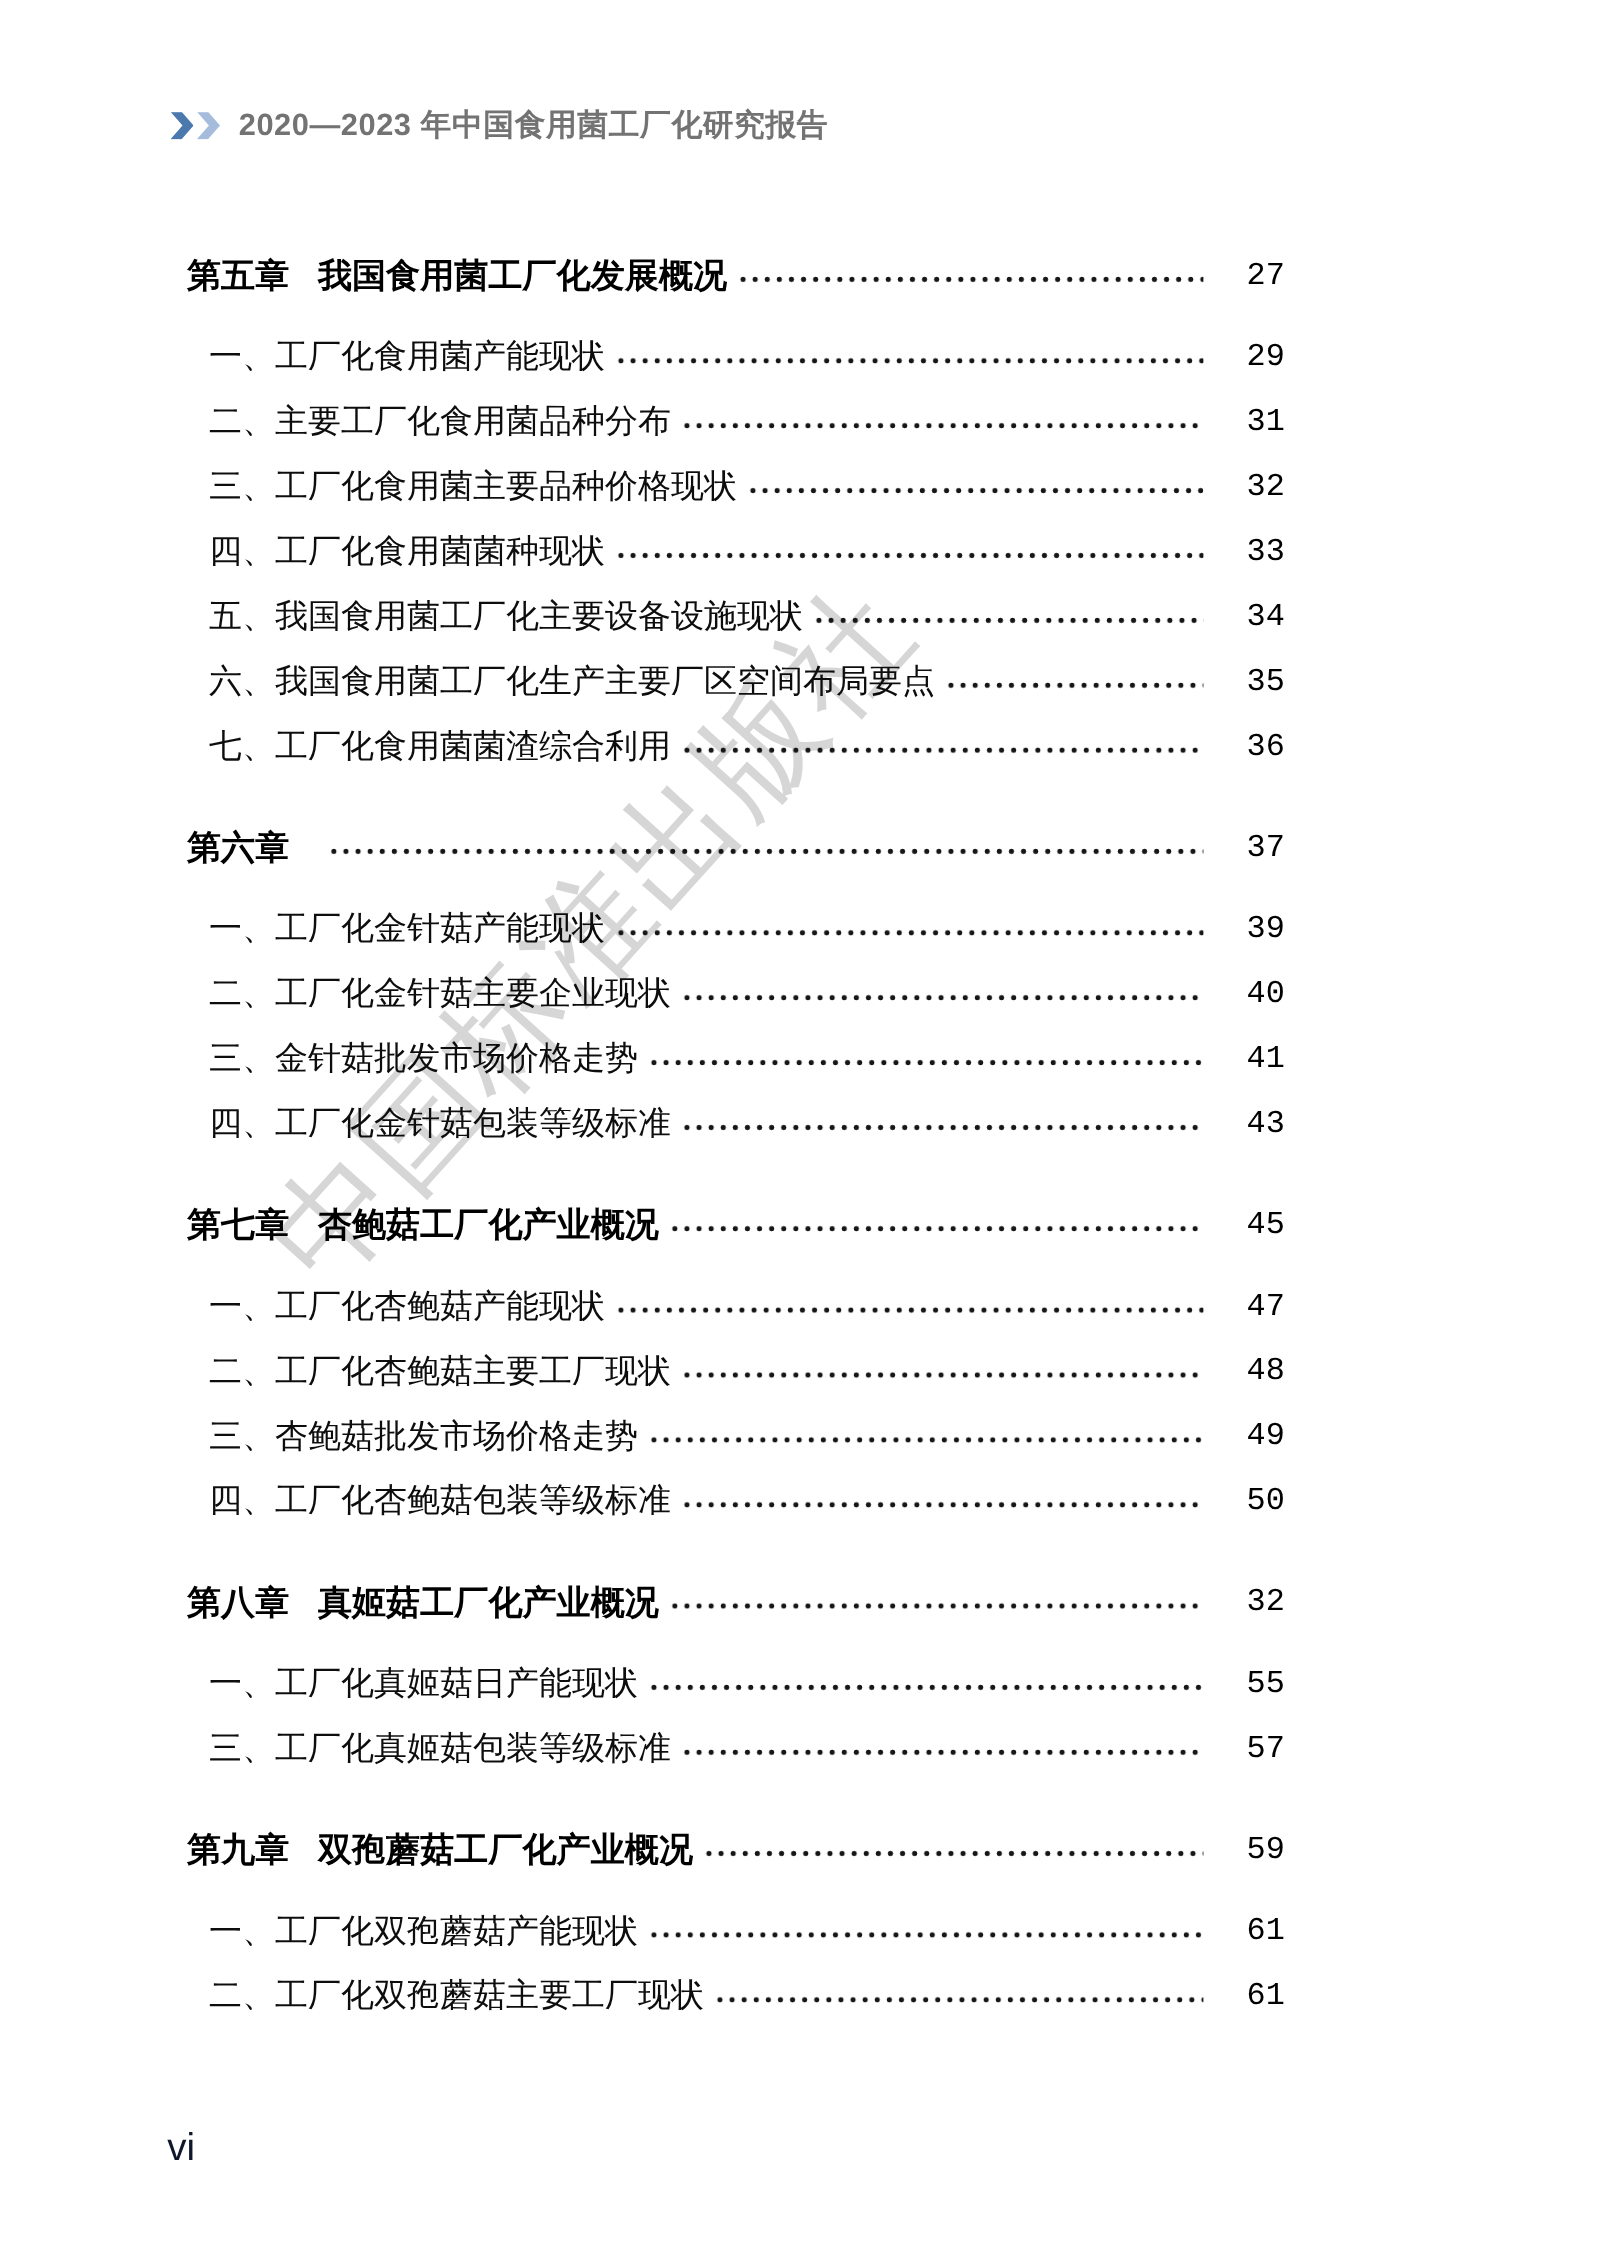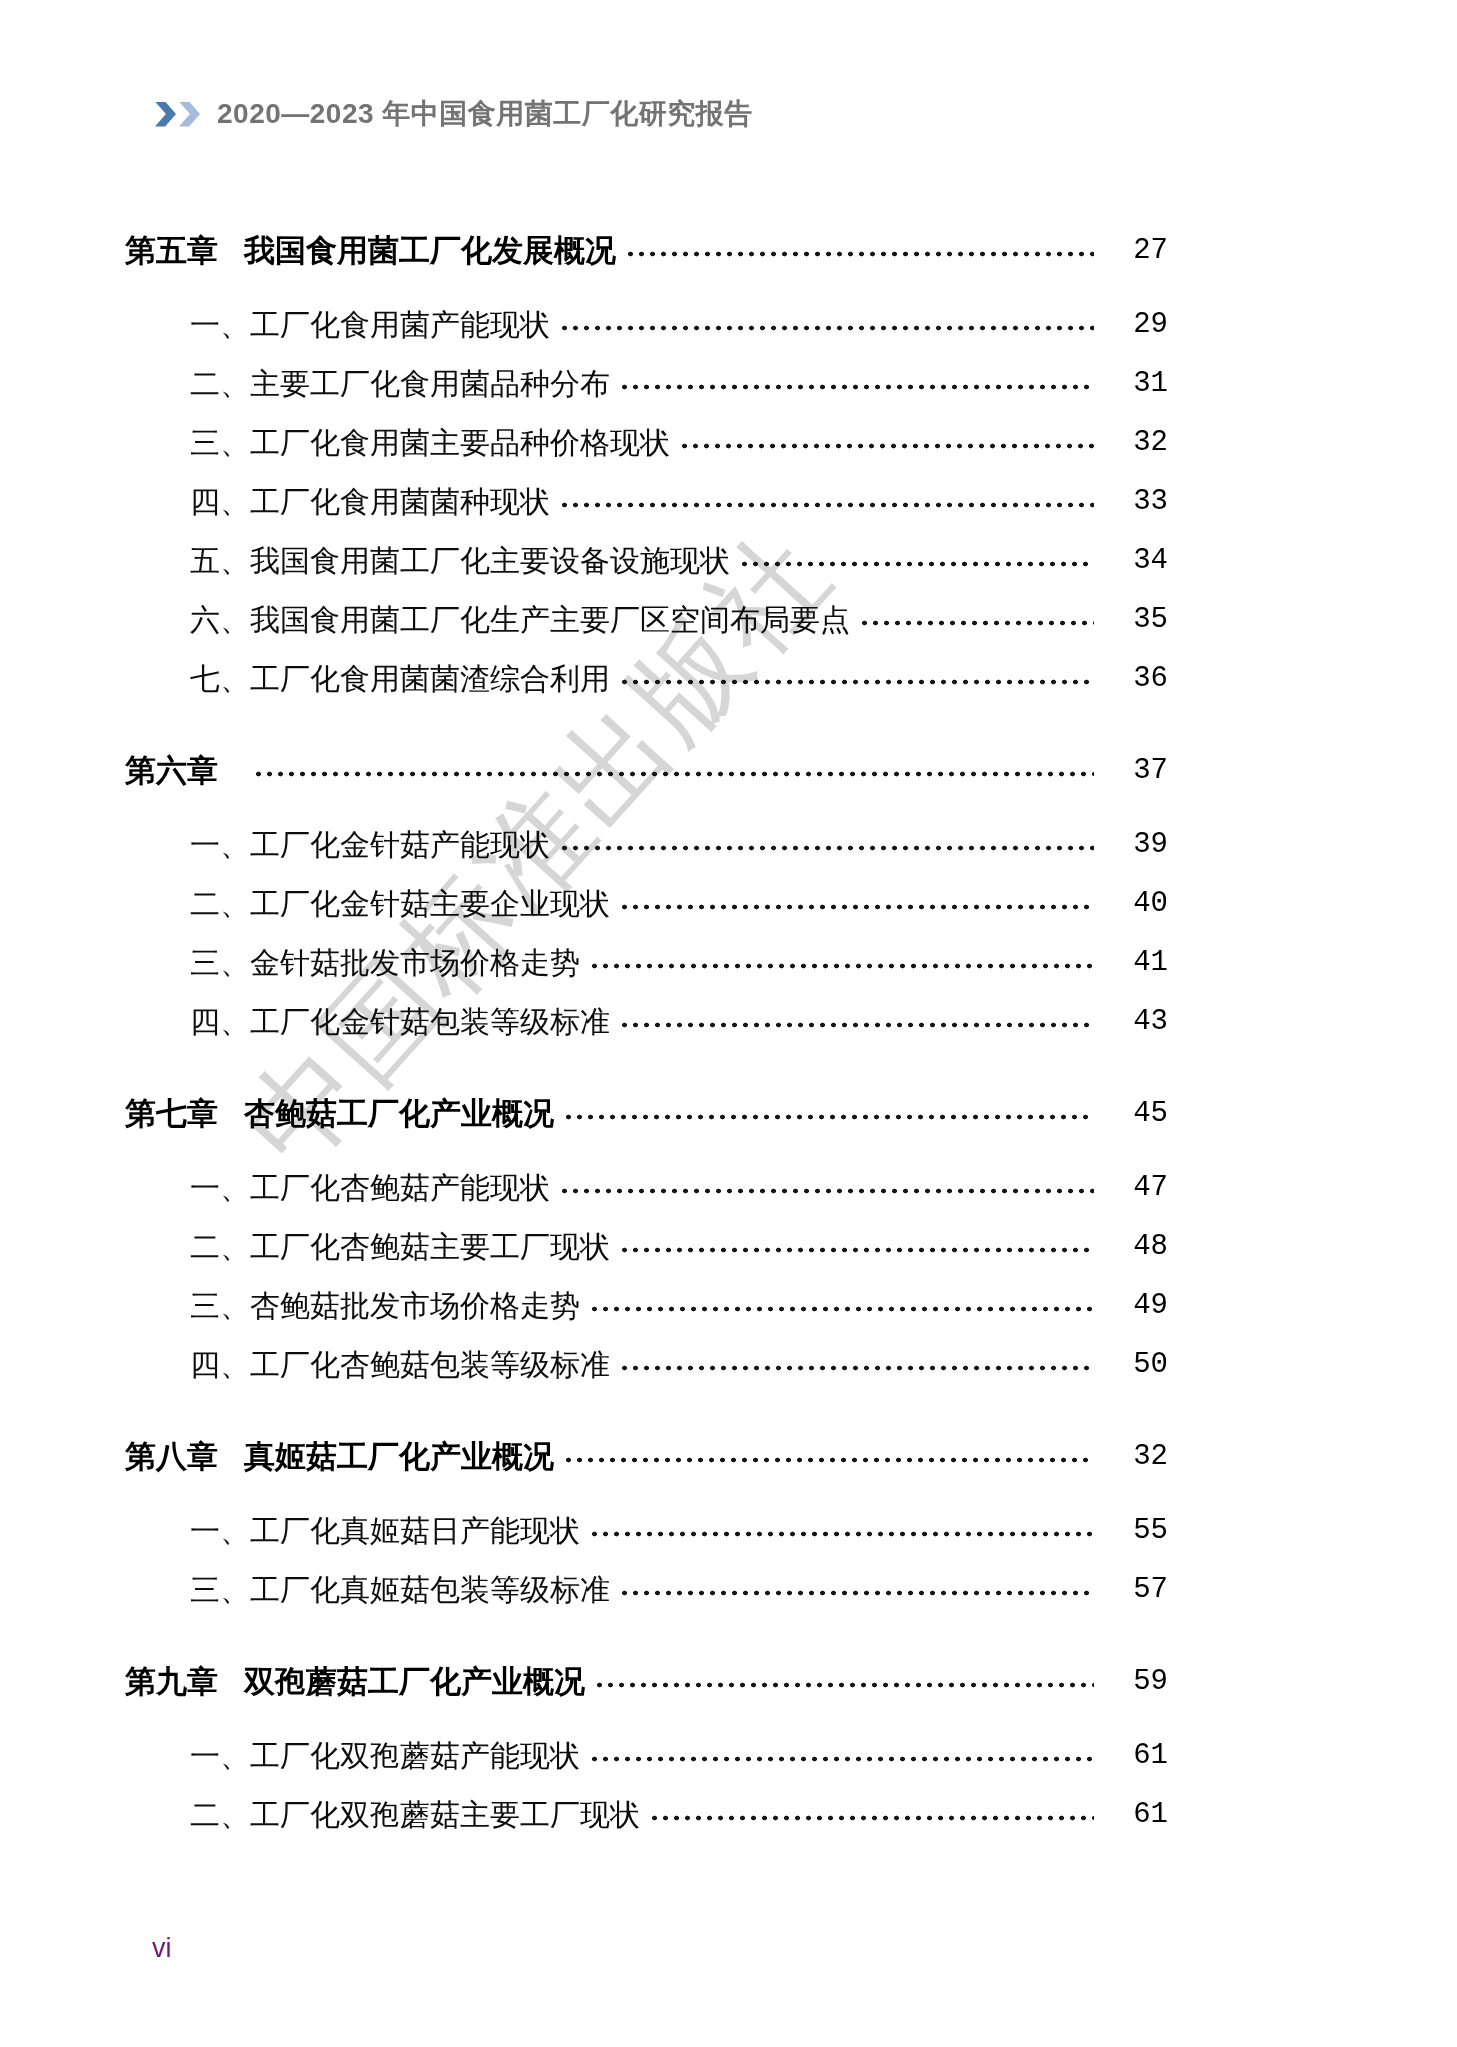--- a/index.html
+++ b/index.html
@@ -69,20 +69,21 @@
     height: 44px;
     line-height: 44px;
     white-space: nowrap;
   }
   .row.chapter {
     margin-top: 48px;
     font-family: "Liberation Sans", sans-serif;
     font-weight: 700;
     font-size: 31px;
     color: #000000;
+    margin-left: 45px;
   }
   .row.entry {
     margin-top: 15px;
     padding-left: 65px;
     font-family: "Liberation Serif", serif;
     font-size: 30px;
     color: #0d0d0d;
   }
   .toc > .row:first-child { margin-top: 0; }
   .row.chapter + .row.entry { margin-top: 30px; }
@@ -111,22 +112,22 @@
     font-size: 29px;
     color: #000000;
   }
 
   
   .footer {
     position: absolute;
     left: 152px;
     top: 1933px;
     font-family: "Liberation Sans", sans-serif;
-    font-size: 27px;
-    color: #701a75;
+    font-size: 35px;
+    color: #0f172a;
   }
 </style>
 </head>
 <body>
 
 <div class="page">
 
   <div class="watermark">中国标准出版社</div>
 
   <div class="content">

